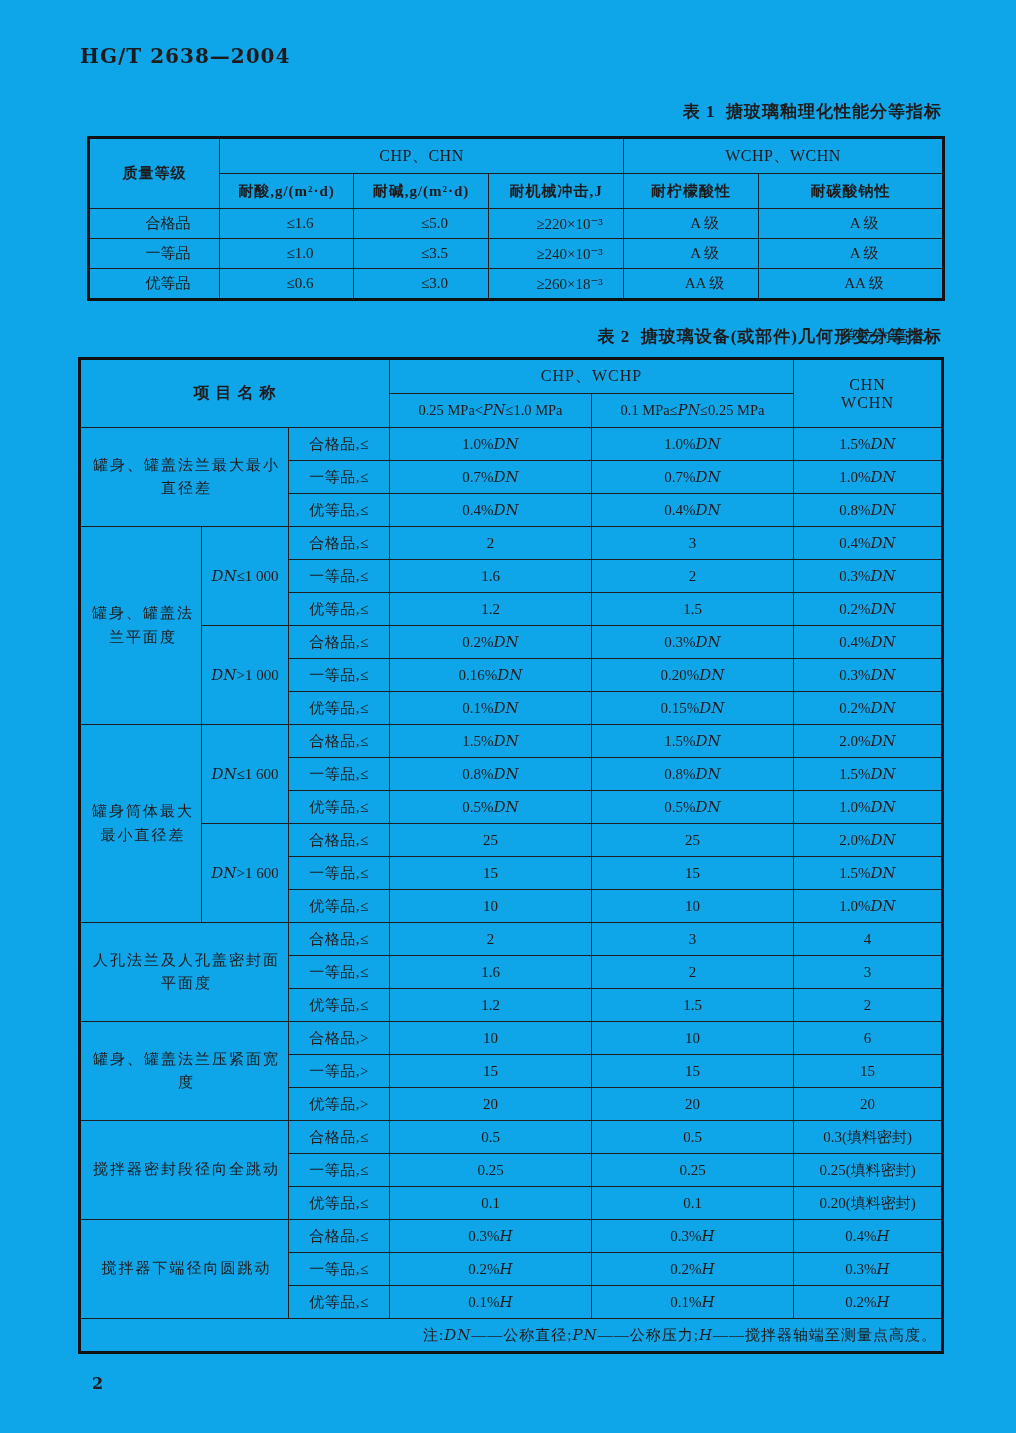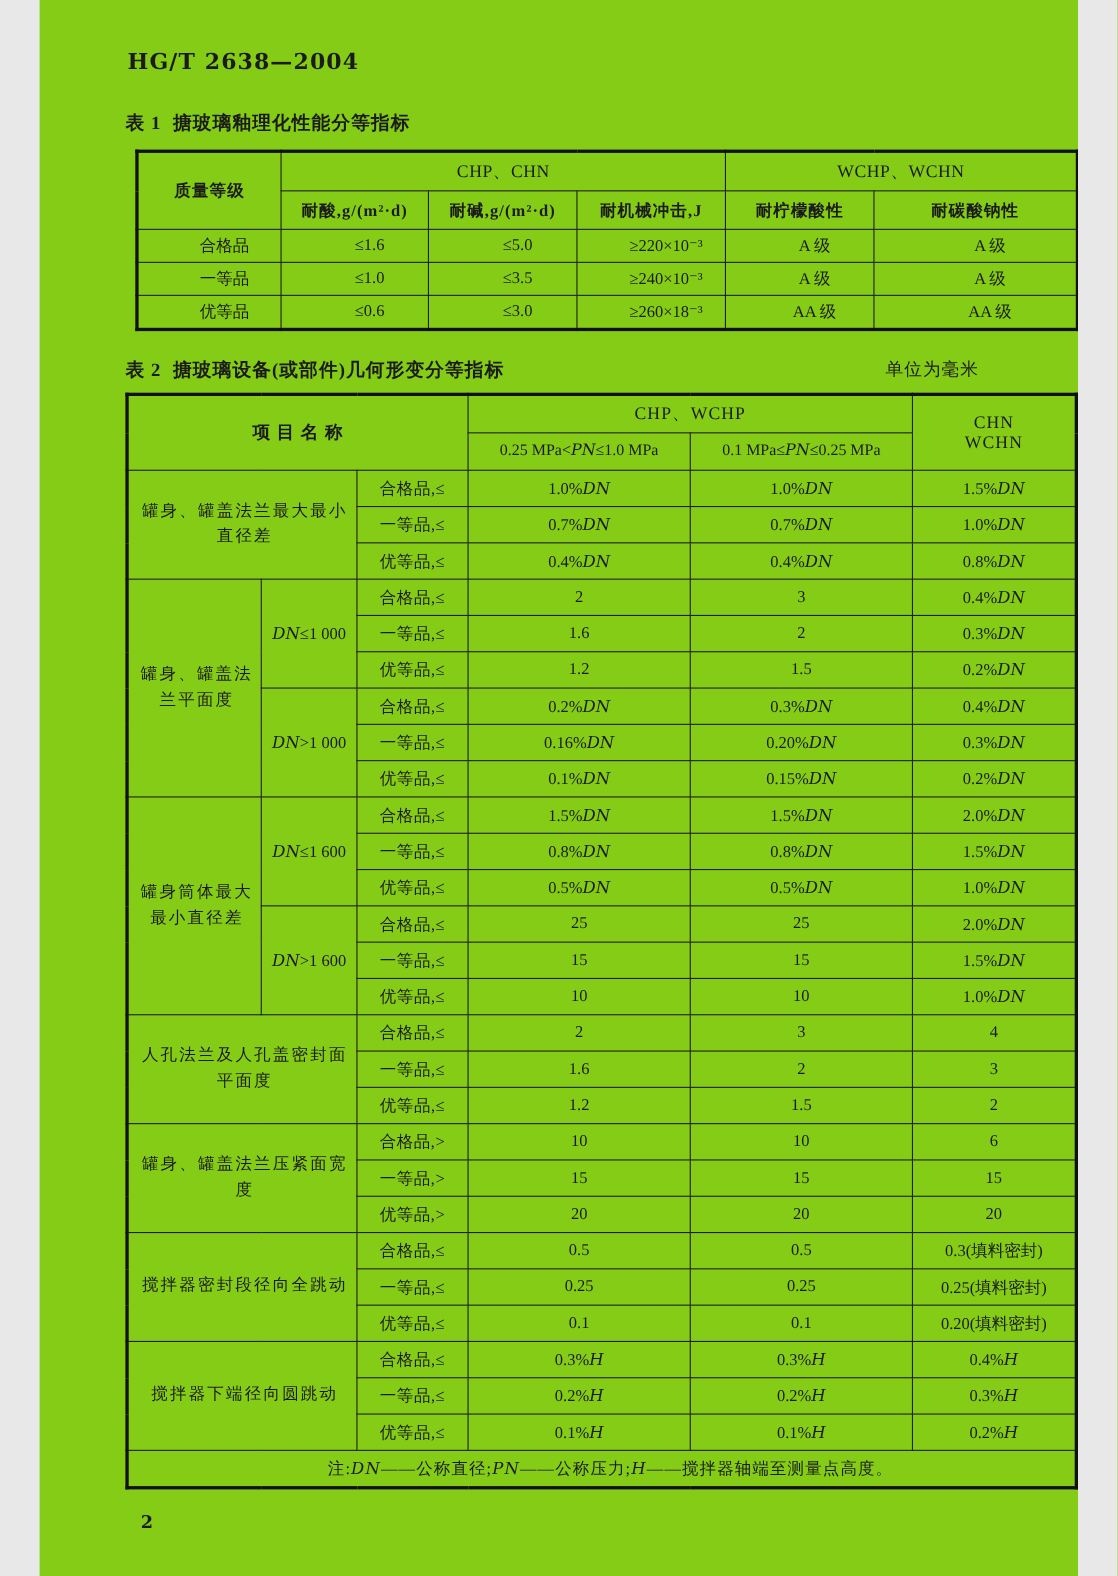--- a/index.html
+++ b/index.html
@@ -3,35 +3,35 @@
 <meta charset="utf-8">
 <style>
   html,body{margin:0;padding:0;}
   body{
     background:#e8e8e8;
     font-family:"Liberation Serif","DejaVu Serif",serif;
     color:#1b1b1b;
   }
   .page{
     position:relative;
-    width:944px;height:1433px;
+    width:1016px;height:1433px;
     margin:0 auto;
-    background:#84cc16;
+    background:#0ea5e9;
     overflow:hidden;
   }
   .content{ padding:44px 74px 0 78px; }
 
   .doc-header{
     font-weight:bold;font-size:20px;letter-spacing:1px;
     margin-left:2px;
     font-family:"DejaVu Serif","Liberation Serif",serif;
   }
 
   .caption{
-    text-align:left;font-weight:bold;font-size:17px;
+    text-align:right;font-weight:bold;font-size:17px;
     white-space:pre;letter-spacing:1px;
   }
   .t1-caption{ margin-top:32px; }
 
   table{ border-collapse:collapse; table-layout:fixed; }
   td{
     border:1.5px solid #1f1f1f;
     text-align:center;vertical-align:middle;
     font-size:15px;padding:1px 4px;
     overflow:hidden;
@@ -60,21 +60,21 @@
   .t2 .item-head{ font-weight:bold;letter-spacing:4px;font-size:16px; }
   .t2 .latin{ letter-spacing:0.5px; }
   .t2 tbody td{ height:30px; }
   .name-cell{
     text-align:center;padding:4px 6px 4px 10px;
     letter-spacing:2px;line-height:1.55;
   }
   .dn-cell{ padding:1px 2px;letter-spacing:0; }
   .grade-cell{ letter-spacing:0.5px; }
   .note-cell{
-    height:33px;text-align:center;padding-left:20px;
+    height:33px;text-align:right;padding-left:20px;
     font-size:15px;letter-spacing:1px;
   }
   i{ font-style:italic;font-family:"DejaVu Serif","Liberation Serif",serif; }
 
   .page-number{
     margin:20px 0 0 14px;font-size:16px;font-weight:bold;
     font-family:"DejaVu Serif","Liberation Serif",serif;
   }
 </style>
 </head>

